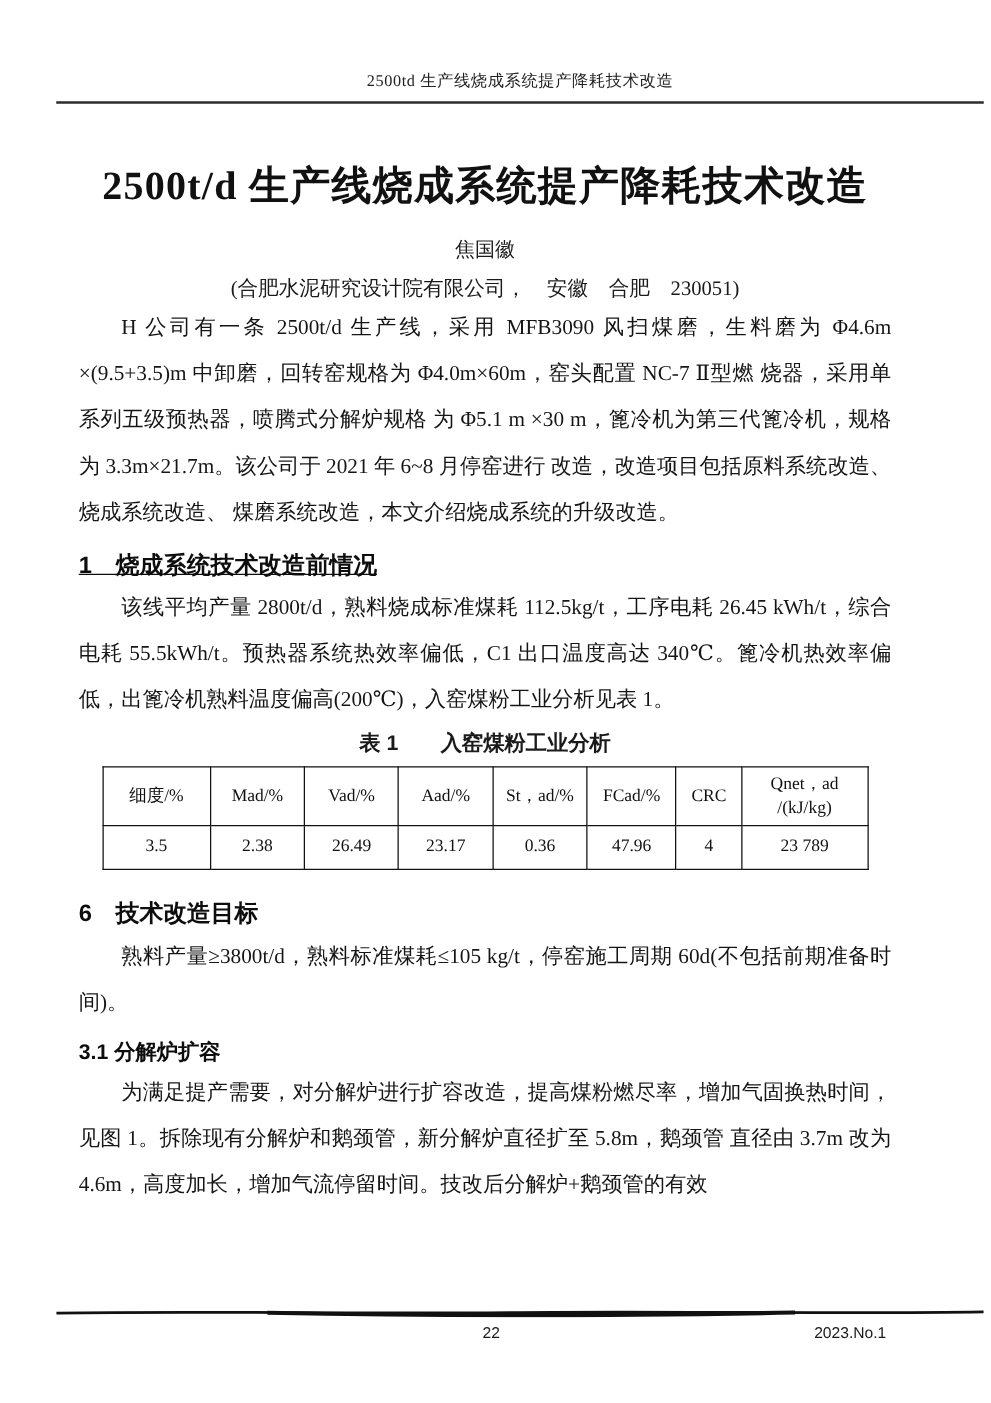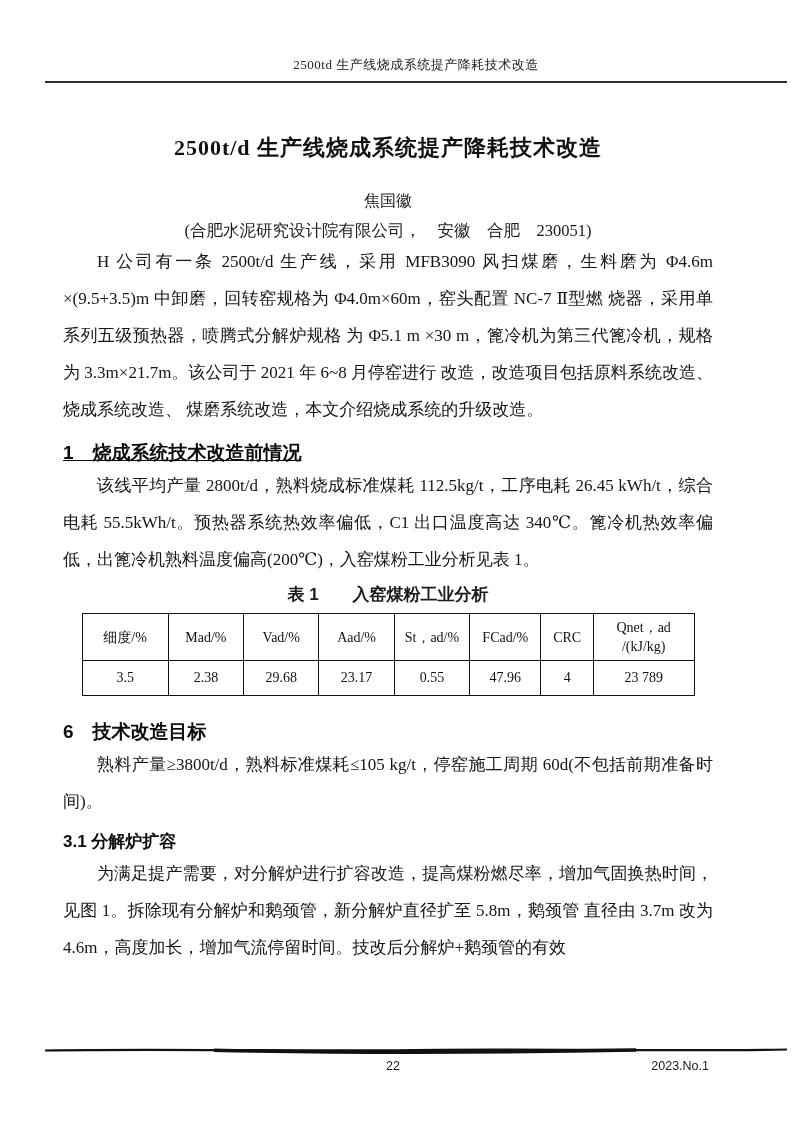--- a/index.html
+++ b/index.html
@@ -32,21 +32,21 @@
   }
   
   .content {
     position: absolute;
     top: 128px;
     left: 63px;
     width: 650px;
   }
   .article-title {
     text-align: center;
-    font-size: 22px;
+    font-size: 32px;
     font-weight: bold;
     letter-spacing: 1px;
     line-height: 40px;
     margin: 0;
     color: #111;
   }
   .author {
     text-align: center;
     font-size: 16px;
     margin-top: 22px;
@@ -186,23 +186,23 @@
           <th class="col-6">FCad/%</th>
           <th class="col-7">CRC</th>
           <th class="col-8">Qnet，ad
 /(kJ/kg)</th>
         </tr>
       </thead>
       <tbody>
         <tr>
           <td>3.5</td>
           <td>2.38</td>
-          <td>29.68</td>
+          <td>26.49</td>
           <td>23.17</td>
-          <td>0.55</td>
+          <td>0.36</td>
           <td>47.96</td>
           <td>4</td>
           <td>23 789</td>
         </tr>
       </tbody>
     </table>
 
     <h2 class="h-level1 h-sec2">6　技术改造目标</h2>
 
     <p class="body-para s2-para">熟料产量≥3800t/d，熟料标准煤耗≤105  kg/t，停窑施工周期 60d(不包括前期准备时间)。</p>

